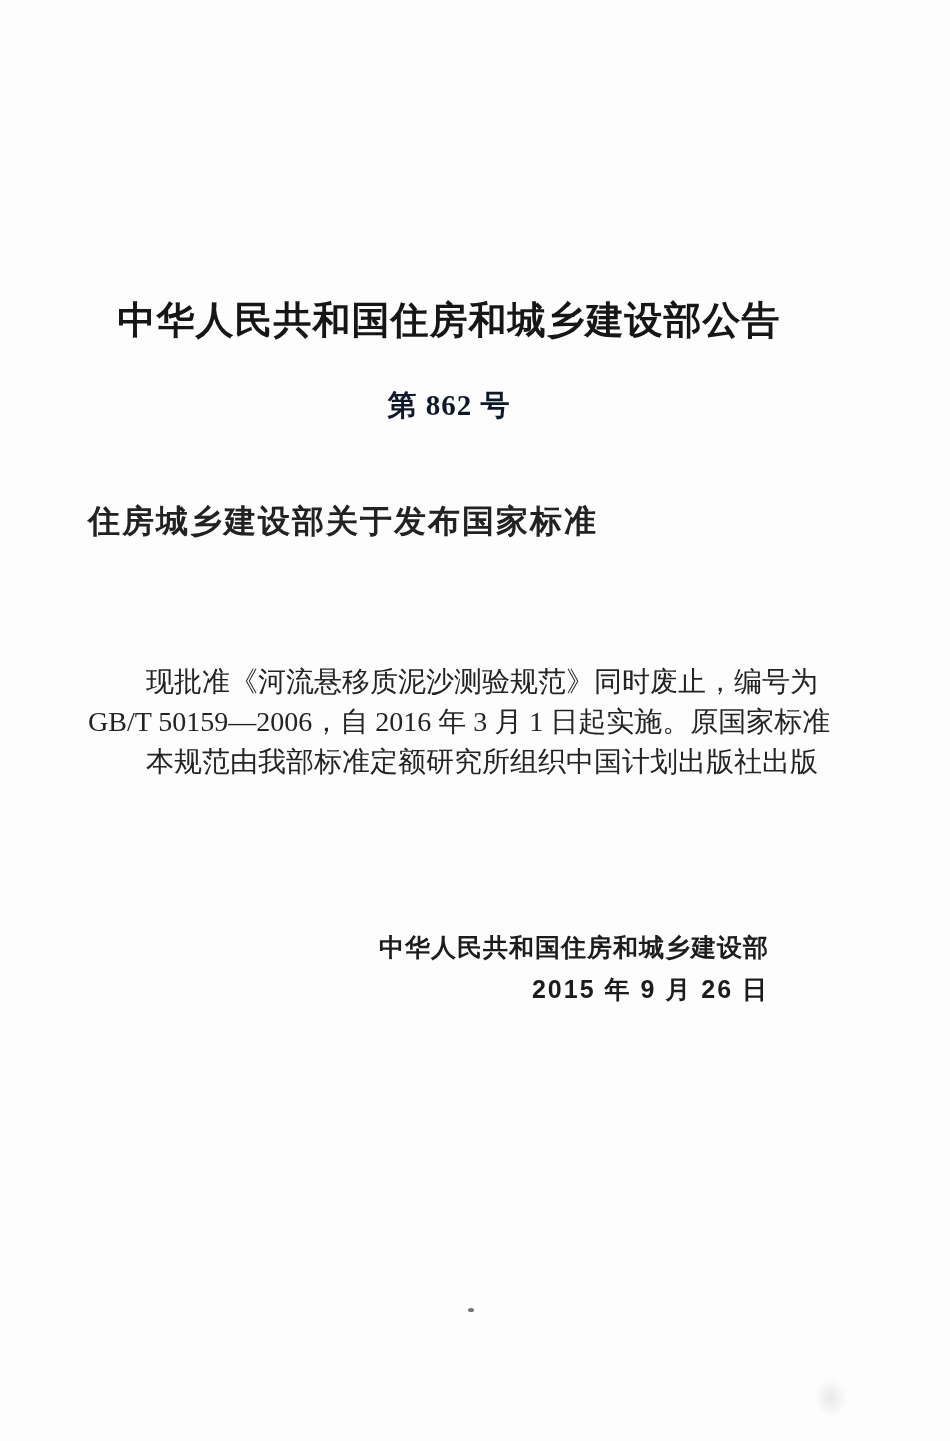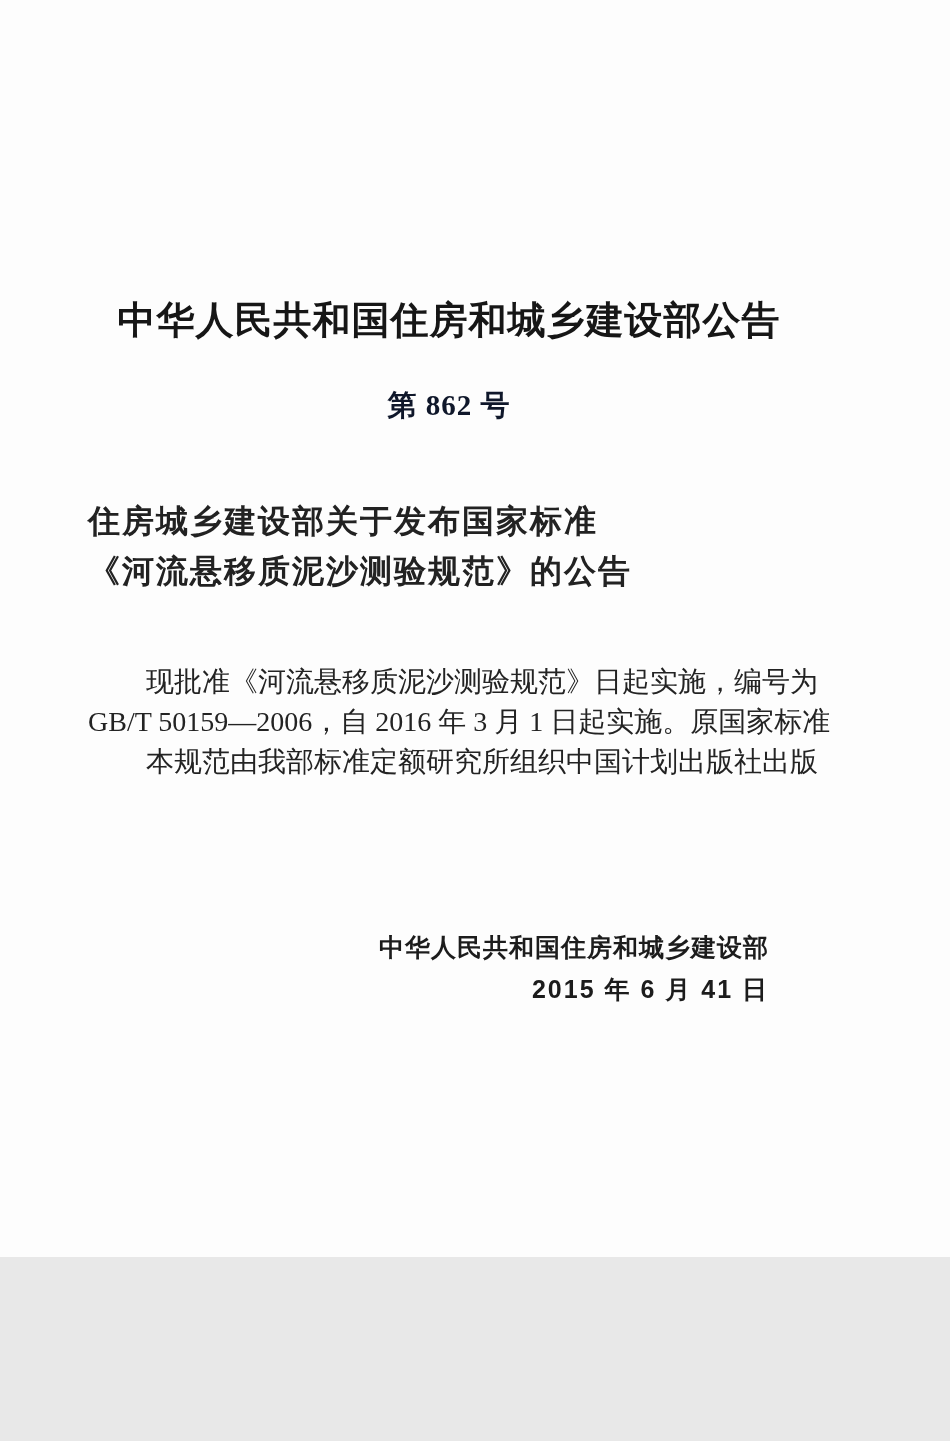--- a/index.html
+++ b/index.html
@@ -3,21 +3,21 @@
 <meta charset="utf-8">
 <style>
   html, body {
     margin: 0;
     padding: 0;
     background: #e8e8e8;
   }
   .page {
     position: relative;
     width: 950px;
-    height: 1257px;
+    height: 1441px;
     margin: 0 auto;
     background: #fdfdfd;
     color: #1b1b1b;
     overflow: hidden;
   }
   .content {
     position: absolute;
     left: 88px;
     top: 0;
     width: 722px;
@@ -127,31 +127,30 @@
 
 <div class="page">
   <div class="content">
 
     <h1 class="main-title">中华人民共和国住房和城乡建设部公告</h1>
 
     <div class="doc-number">第 862 号</div>
 
     <h2 class="subtitle">
       <div>住房城乡建设部关于发布国家标准</div>
-      <div>《河流悬移质泥沙测验规范》的公告</div>
     </h2>
 
     <div class="body-text">
-      <div class="line indent">现批准《河流悬移质泥沙测验规范》日起实施，编号为</div>
+      <div class="line indent">现批准《河流悬移质泥沙测验规范》同时废止，编号为</div>
       <div class="line">GB/T 50159—2006，自 2016 年 3 月 1 日起实施。原国家标准</div>
       <div class="line indent">本规范由我部标准定额研究所组织中国计划出版社出版</div>
     </div>
 
     <div class="sign-block">
       <div class="signer">中华人民共和国住房和城乡建设部</div>
-      <div class="sign-date">2015 年 6 月 41 日</div>
+      <div class="sign-date">2015 年 9 月 26 日</div>
     </div>
 
   </div>
 
   <div class="scan-speck"></div>
   <div class="scan-smudge"></div>
 </div>
 
 </body></html>

